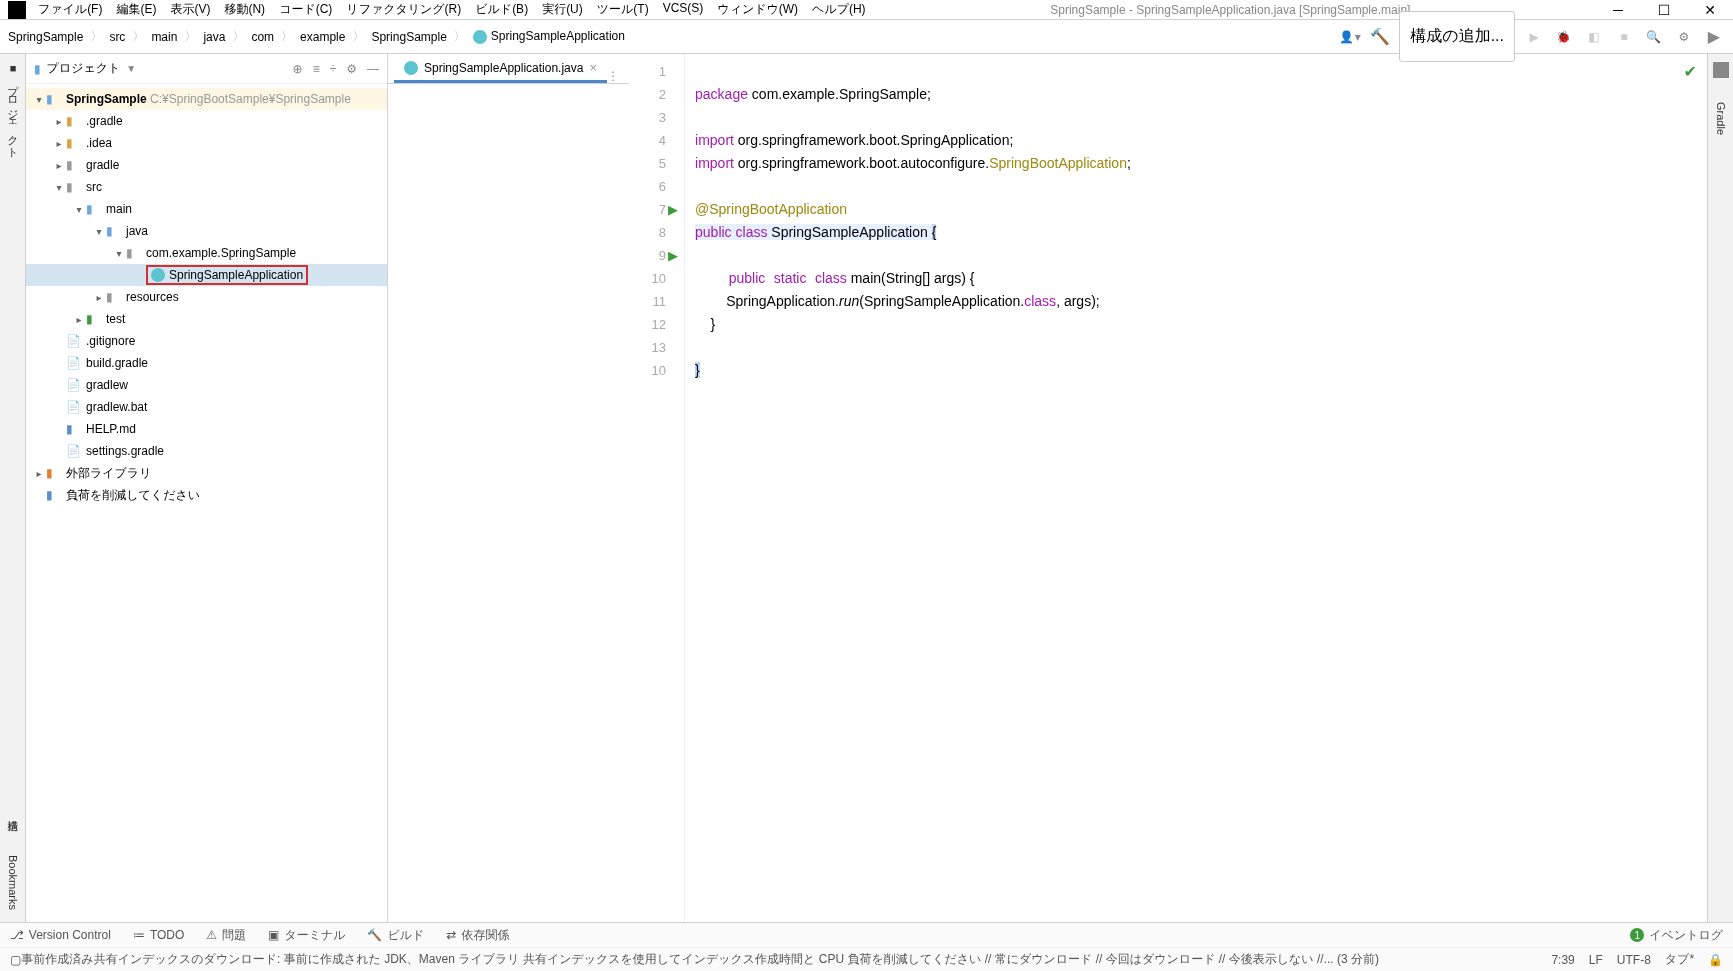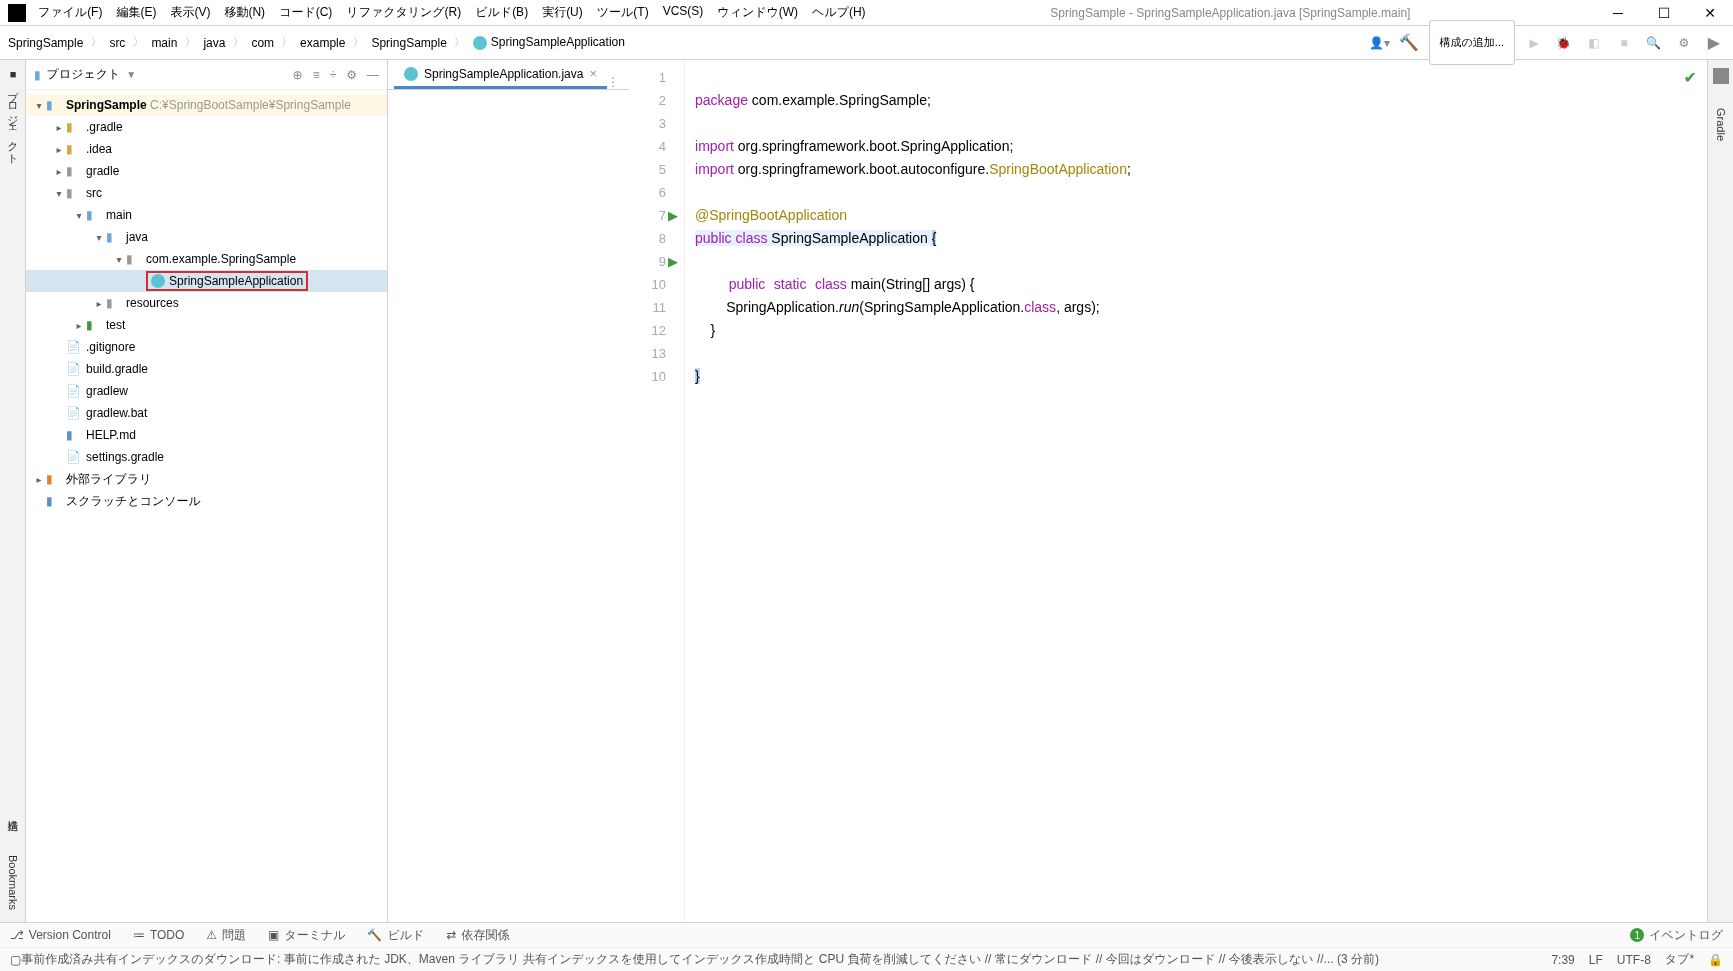--- a/index.html
+++ b/index.html
@@ -1,31 +1,31 @@
 <!DOCTYPE html>
 <html><head>
 <meta charset="utf-8">
 <style>
 * { margin:0; padding:0; box-sizing:border-box; font-family:"Segoe UI","Yu Gothic UI",sans-serif; }
 body { background:#fff; font-size:12px; color:#000; display:flex; flex-direction:column; height:971px; width:1733px; overflow:hidden; }
-.title-bar { height:26px; background:#fff; display:flex; align-items:center; border-bottom:1px solid #d1d1d1; }
+.title-bar { height:20px; background:#fff; display:flex; align-items:center; border-bottom:1px solid #d1d1d1; }
 .title-bar .logo { width:18px; height:18px; margin:0 8px; background:#000; display:inline-block; }
 .menu { display:flex; gap:14px; padding-left:4px; }
 .menu-item { cursor:pointer; }
 .win-title { flex:1; text-align:center; color:#888; }
 .win-controls { display:flex; margin-left:auto; }
 .win-controls span { width:46px; height:30px; display:flex; align-items:center; justify-content:center; font-size:14px; cursor:pointer; }
 .nav-bar { height:34px; display:flex; align-items:center; border-bottom:1px solid #d1d1d1; padding:0 8px; }
 .breadcrumb { display:flex; align-items:center; gap:4px; }
 .breadcrumb .sep { color:#aaa; margin:0 3px; }
 .breadcrumb .c-icon { width:14px; height:14px; border-radius:50%; background:#5cc4d0; display:inline-block; margin-right:4px; vertical-align:middle; }
 .nav-right { margin-left:auto; display:flex; align-items:center; gap:8px; }
 .nav-right .icon { width:22px; height:22px; display:flex; align-items:center; justify-content:center; color:#888; cursor:pointer; }
 .hammer { color:#3c9c3c; font-size:16px; }
-.config-btn { border:1px solid #ccc; background:#fff; border-radius:3px; padding:14px 10px; cursor:pointer; font-size:11px; }
+.config-btn { border:1px solid #ccc; background:#fff; border-radius:3px; padding:14px 10px; cursor:pointer; font-size:16px; }
 .play-btn { color:#3c9c3c; font-size:16px; }
 .main { flex:1; display:flex; overflow:hidden; }
 .left-stripe { width:26px; background:#f2f2f2; border-right:1px solid #d1d1d1; display:flex; flex-direction:column; align-items:center; padding-top:8px; gap:32px; }
 .left-stripe span { writing-mode:vertical-rl; font-size:11px; color:#333; cursor:pointer; }
 .project-panel { width:362px; border-right:1px solid #d1d1d1; display:flex; flex-direction:column; }
 .panel-header { height:30px; display:flex; align-items:center; padding:0 8px; border-bottom:1px solid #eee; }
 .panel-header .folder-icon { color:#6ba6e0; margin-right:6px; }
 .panel-header .title { font-weight:500; }
 .panel-header .arrow { color:#888; margin-left:6px; font-size:10px; }
 .panel-header .tools { margin-left:auto; display:flex; gap:10px; color:#888; }
@@ -241,21 +241,21 @@
           <span>settings.gradle</span>
         </div>
       <div class="tree-item" style="padding-left:6px">
           <span class="chevron">▸</span>
           <span class="icon" style="color:#e08030">▮</span>
           <span>外部ライブラリ</span>
         </div>
       <div class="tree-item" style="padding-left:6px">
           <span class="no-chev"></span>
           <span class="icon" style="color:#5b8fc7">▮</span>
-          <span>スクラッチとコンソール</span>
+          <span>負荷を削減してください</span>
         </div>
     </div>
   </div>
 
   <div class="editor-panel">
     <div class="editor-tabs">
       <div class="editor-tab">
         <span class="c-icon"></span>
         <span>SpringSampleApplication.java</span>
         <span class="close">×</span>

